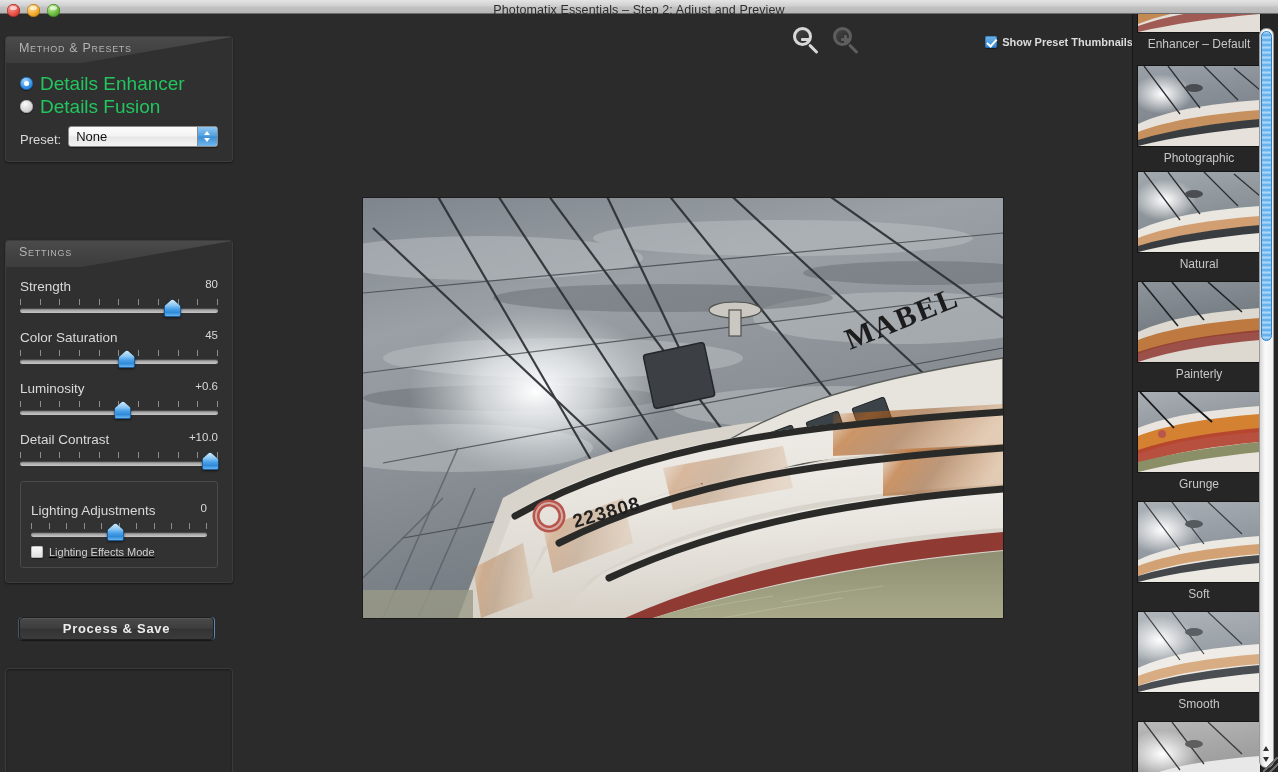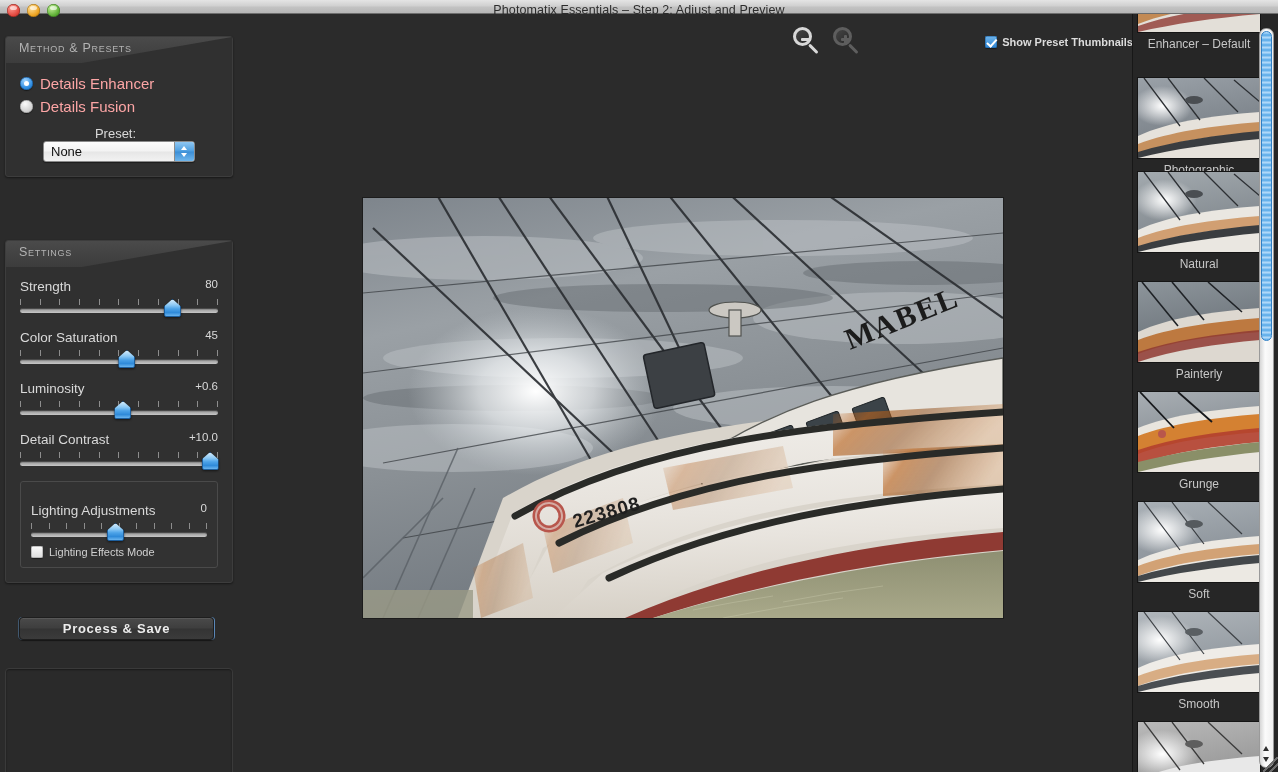--- a/index.html
+++ b/index.html
@@ -75,24 +75,24 @@
     position: relative;
   }
   .radio.on {
     background: radial-gradient(circle at 40% 28%, #9fd4ff, #2f8de2 60%, #1462ad);
     box-shadow: inset 0 0 0 .5px #14528f, 0 1px 1px rgba(0,0,0,.5);
   }
   .radio.on::after {
     content: ''; position: absolute; left: 4px; top: 4px;
     width: 5px; height: 5px; border-radius: 50%; background: #fff;
   }
-  .radio-label { font-size: 15px; color: #fca5a5; }
-
-  
-  .preset-row { display: flex; align-items: center; margin-top: 9px; flex-direction: column; }
+  .radio-label { font-size: 19px; color: #22c55e; }
+
+  
+  .preset-row { display: flex; align-items: flex-end; margin-top: 9px; }
   .preset-label { font-size: 13px; color: #d9d9d9; margin-right: 7px; }
   .popup {
     position: relative; width: 152px; height: 21px;
     background: linear-gradient(to bottom, #fdfdfd 0%, #f3f3f3 48%, #e6e6e6 52%, #f2f2f2 100%);
     border: 1px solid #8a8a8a; border-radius: 3px;
     box-shadow: 0 1px 1px rgba(0,0,0,.42);
   }
   .popup-text {
     position: absolute; left: 7px; top: 2px;
     font-size: 13px; color: #111;
@@ -138,21 +138,21 @@
     clip-path: polygon(50% 0%, 100% 42%, 100% 100%, 0% 100%, 0% 42%);
     border-radius: 2px;
   }
 
   
   .light-group {
     border: 1px solid #4a4a4a; border-radius: 3px;
     padding: 19px 10px 9px 10px; margin-top: 3px;
     background: #323232;
   }
-  .chk-row { display: flex; align-items: center; margin-top: 9px; }
+  .chk-row { display: flex; align-items: center; margin-top: 9px; text-decoration: underline; }
   .chk {
     width: 12px; height: 12px; margin-right: 6px; flex: none; border-radius: 2px;
     background: linear-gradient(to bottom, #fdfdfd, #dcdcdc);
     box-shadow: inset 0 0 0 .5px #8b8b8b, 0 1px 1px rgba(0,0,0,.45);
   }
   .chk-label { font-size: 11px; color: #d0d0d0; }
 
   
   .btn-process {
     position: absolute; left: 19px; top: 595px;
@@ -613,21 +613,21 @@
           <g stroke="#2c2f33" stroke-width="1.4">
               <line x1="10" y1="0" x2="44" y2="44"></line>
               <line x1="50" y1="0" x2="80" y2="36"></line>
               <line x1="86" y1="0" x2="118" y2="26"></line>
             </g>
         </svg>
       </div>
       <div class="preset-name">Enhancer – Default</div>
     </div>
 
-    <div class="preset-item" style="top:64px;">
+    <div class="preset-item" style="top:52px;">
       <div class="preset-thumb">
         <svg viewBox="0 0 122 80" preserveAspectRatio="none">
             <defs>
           <linearGradient id="t1a" x1="0" y1="0" x2="0.3" y2="1">
                 <stop offset="0%" stop-color="#9aa1a8"></stop>
                 <stop offset="100%" stop-color="#737a81"></stop>
               </linearGradient>
           <radialGradient id="t1s" cx="0.2" cy="0.35" r="0.25">
                 <stop offset="0%" stop-color="#fff"></stop>
                 <stop offset="100%" stop-color="#fff" stop-opacity="0"></stop>

